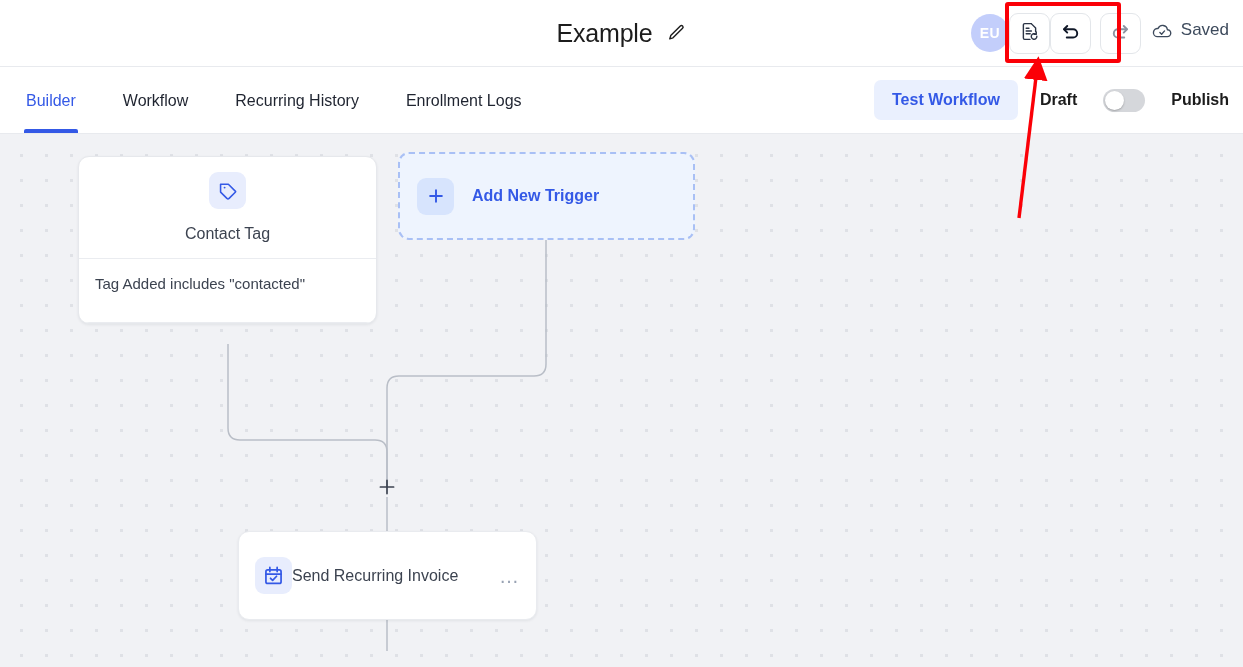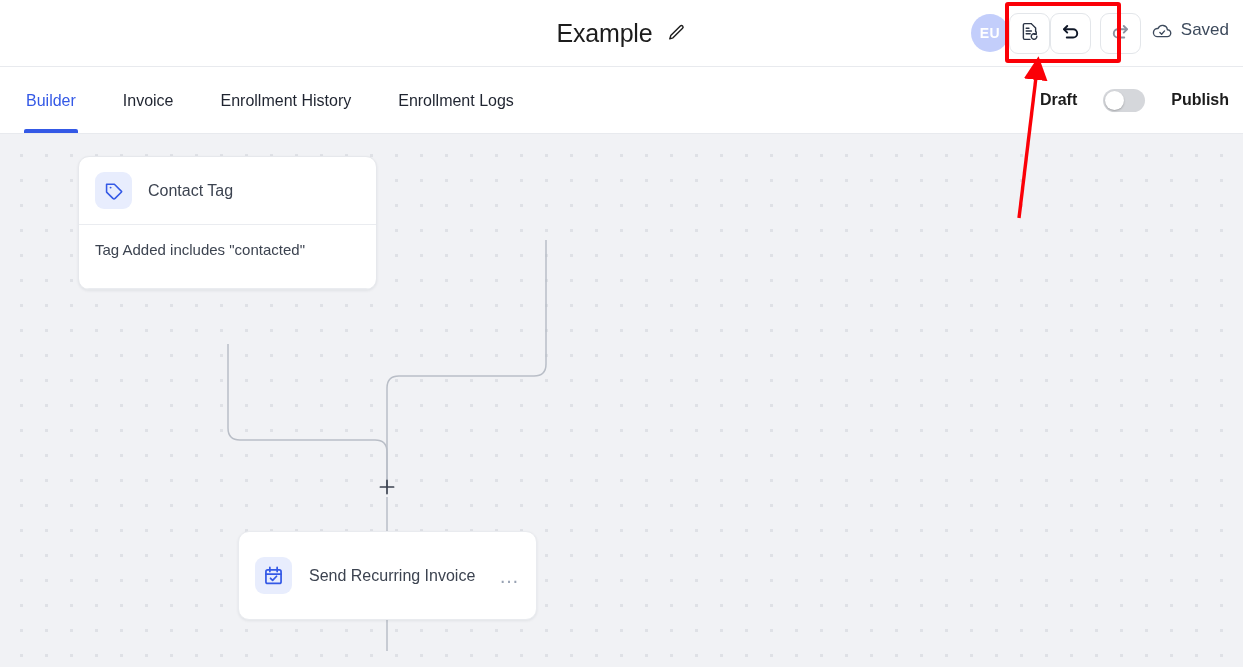--- a/index.html
+++ b/index.html
@@ -117,21 +117,21 @@
 
   
   .card-trigger {
     position: absolute; left: 78px; top: 22px;
     width: 299px;
     background: #ffffff; border-radius: 11px;
     border: 1px solid #e6e8ec;
     box-shadow: 0 1px 3px rgba(16,24,40,.07);
     overflow: hidden;
   }
-  .ct-head { display: flex; align-items: center; gap: 16px; padding: 15px 16px; }
+  .ct-head { display: flex; align-items: center; gap: 16px; padding: 15px 16px; flex-direction: column; }
   .node-icon {
     width: 37px; height: 37px; border-radius: 9px;
     background: #e8edfd;
     display: flex; align-items: center; justify-content: center;
     flex: 0 0 auto;
   }
   .ct-title { font-size: 16px; color: #3c4350; }
   .ct-divider { height: 1px; background: #eaecf0; }
   .ct-body { padding: 16px 16px 30px 16px; font-size: 15px; color: #3c4350; }
   .ct-foot {
@@ -158,21 +158,20 @@
   .add-trigger-label { font-size: 16px; font-weight: bold; color: #3459e6; }
 
   
   .card-action {
     position: absolute; left: 238px; top: 397px;
     width: 299px; height: 89px;
     background: #ffffff; border-radius: 11px;
     border: 1px solid #e9ebef;
     box-shadow: 0 1px 3px rgba(16,24,40,.07);
     display: flex; align-items: center; padding: 0 16px;
-    gap: 17px;
   }
   .ca-title { font-size: 16px; color: #3c4350; flex: 1; }
   .dots { color: #98a2b3; font-size: 20px; letter-spacing: 1px; cursor: pointer; line-height: 10px; }
 
   .plus-node {
     position: absolute; width: 20px; height: 20px; cursor: pointer;
   }
   .plus-node svg { display: block; }
 </style>
 </head>
@@ -238,31 +237,32 @@
       </div>
     </div>
   </div>
 
   <div class="tabbar">
     <div class="tabs">
       <div class="tab active">
         <span>Builder</span>
       </div>
       <div class="tab">
-        <span>Invoice</span>
+        <span>Workflow</span>
       </div>
       <div class="tab">
-        <span>Enrollment History</span>
+        <span>Recurring History</span>
       </div>
       <div class="tab">
         <span>Enrollment Logs</span>
       </div>
     </div>
 
     <div class="tabbar-right">
+      <button class="test-btn">Test Workflow</button>
       <div class="pubgroup">
         <span class="pub-label">Draft</span>
         <div class="switch">
           <div class="knob"></div>
         </div>
         <span class="pub-label">Publish</span>
       </div>
     </div>
   </div>
 
@@ -287,20 +287,28 @@
             <circle cx="8.3" cy="8.3" r="1.05" fill="#3459e6" stroke="none"></circle>
           </svg>
         </div>
         <span class="ct-title">Contact Tag</span>
       </div>
       <div class="ct-divider"></div>
       <div class="ct-body">Tag Added includes "contacted"</div>
       <div class="ct-divider"></div>
     </div>
 
+    <div class="add-trigger">
+      <div class="plus-box">
+        <svg viewBox="0 0 24 24" width="22" height="22" fill="none" stroke="#3459e6" stroke-width="2.1" stroke-linecap="round">
+          <path d="M12 5.6v12.8M5.6 12h12.8"></path>
+        </svg>
+      </div>
+      <span class="add-trigger-label">Add New Trigger</span>
+    </div>
 
     <div class="plus-node" style="left:377px; top:343px;">
       <svg viewBox="0 0 20 20" width="20" height="20" fill="none" stroke="#3c4350" stroke-width="1.7" stroke-linecap="round">
         <path d="M10 3.4v13.2M3.4 10h13.2"></path>
       </svg>
     </div>
 
     <div class="card-action">
       <div class="node-icon">
         <svg viewBox="0 0 24 24" width="23" height="23" fill="none" stroke="#3459e6" stroke-width="1.8" stroke-linecap="round" stroke-linejoin="round">

